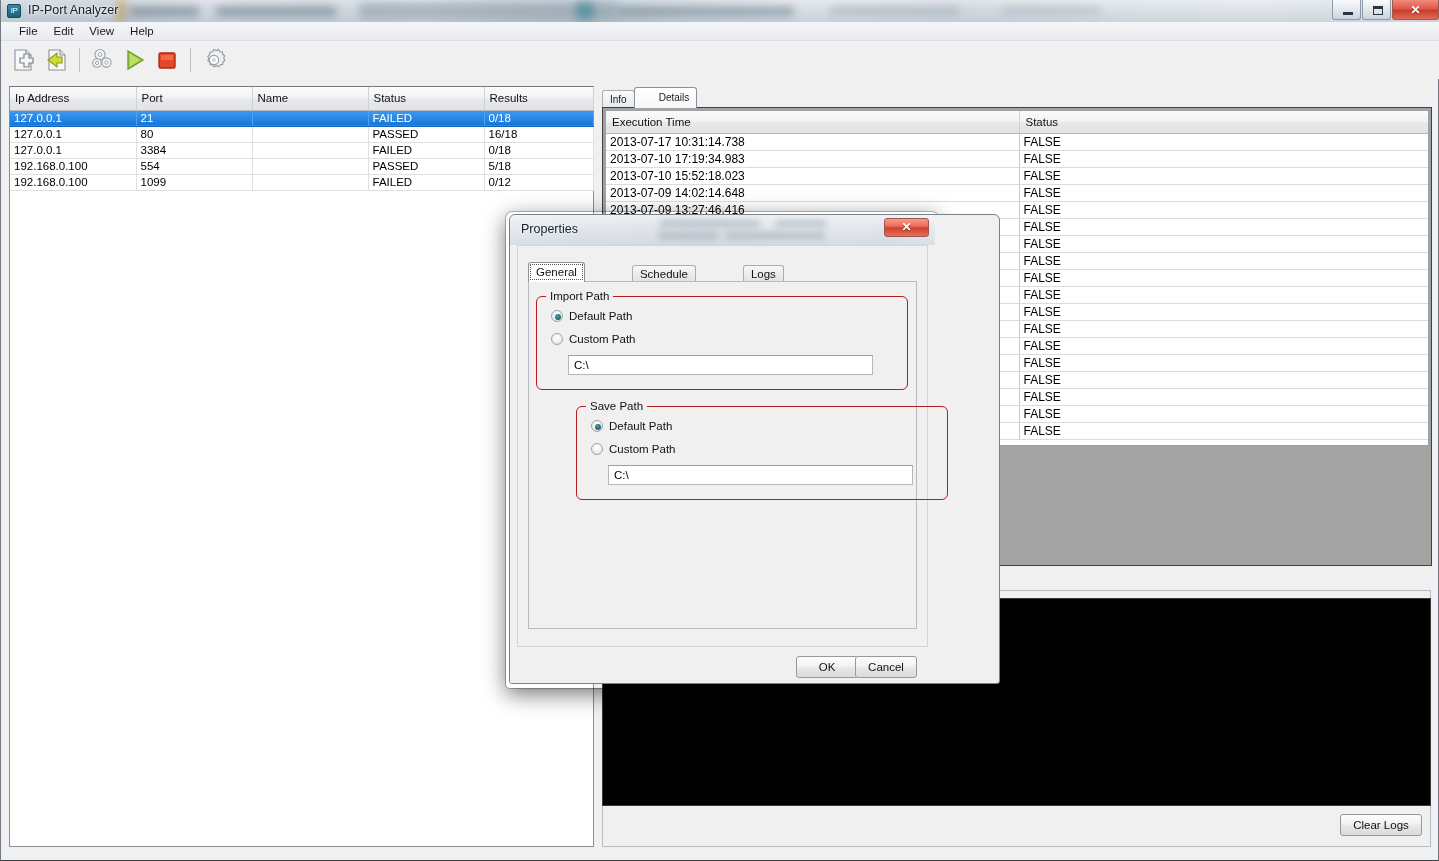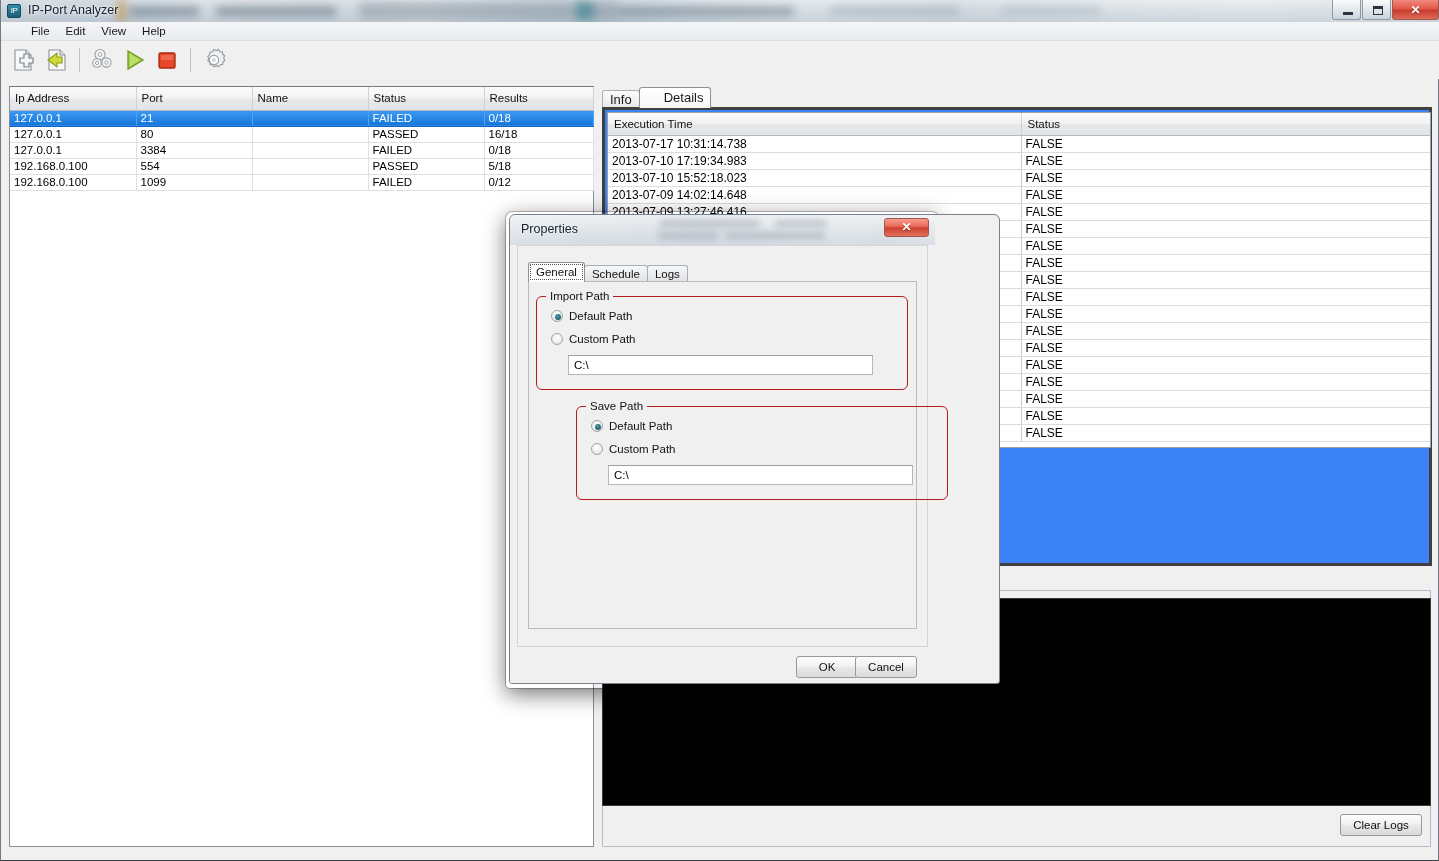--- a/index.html
+++ b/index.html
@@ -101,21 +101,21 @@
   .max-box { position:absolute; left:10px; top:6px; width:10px; height:9px; border:1px solid #2a3340; }
   .max-box::before { content:""; position:absolute; left:0; top:0; right:0; height:2px; background:#2a3340; }
 
   
   #menu-bar {
     position: absolute; left: 0; top: 22px;
     width: 1439px; height: 19px;
     background: linear-gradient(180deg,#f3f5f7,#e9ecef);
     border-bottom: 1px solid #dcdfe2;
     display: flex; align-items: center;
-    padding-left: 22px;
+    padding-left: 10px;
   }
   .menu-item {
     padding: 2px 8px;
     font-size: 11.5px;
     color: #1a1a1a;
     cursor: default;
   }
 
   
   #toolbar {
@@ -179,21 +179,21 @@
     width: 830px; height: 480px;
   }
   #tab-strip {
     position: absolute; left: 0; top: 0;
     height: 22px; width: 830px;
     display: flex; align-items: flex-end;
   }
   .tab {
     height: 18px;
     padding: 0 7px;
-    font-size: 13px;
+    font-size: 10px;
     line-height: 17px;
     background: linear-gradient(180deg,#fbfbfb,#e6e8ea);
     border: 1px solid #a9aeb4;
     border-bottom: none;
     border-radius: 3px 3px 0 0;
     color: #1a1a1a;
     margin-right: -1px;
     cursor: default;
   }
   .tab.active {
@@ -201,22 +201,22 @@
     line-height: 20px;
     background: linear-gradient(180deg,#ffffff,#f6f7f8);
     border-color: #8b9199;
     z-index: 3;
     position: relative;
     padding-left: 24px;
   }
   #details-box {
     position: absolute; left: 0; top: 21px;
     width: 830px; height: 459px;
-    background: #3b82f6;
-    border: 3px solid #404040;
+    background: #a3a3a3;
+    border: 1px solid #404040;
   }
   #details-scroll {
     position: absolute; left: 2px; top: 2px;
     width: 824px; height: 336px;
     background: #ffffff;
     border: 1px solid #9aa0a6;
     overflow: hidden;
   }
   #details-table { width: 100%; border-collapse: collapse; table-layout: fixed; }
   #details-table th {
@@ -329,21 +329,21 @@
   }
   #dlg-inner-frame {
     position: absolute; left: 7px; top: 0px;
     width: 411px; height: 402px;
     border: 1px solid #d3d6d9;
     background: #f0f0f0;
   }
   #dlg-tab-strip {
     position: absolute; left: 18px; top: 17px;
     height: 20px;
-    display: flex; align-items: flex-end;
+    display: flex; align-items: flex-end; gap: 48px;
   }
   .dlg-tab {
     height: 17px; line-height: 16px;
     padding: 0 7px;
     font-size: 11.5px;
     background: linear-gradient(180deg,#f7f8f9,#dfe1e4);
     border: 1px solid #a9aeb4;
     border-bottom: none;
     border-radius: 3px 3px 0 0;
     margin-right: -1px;

